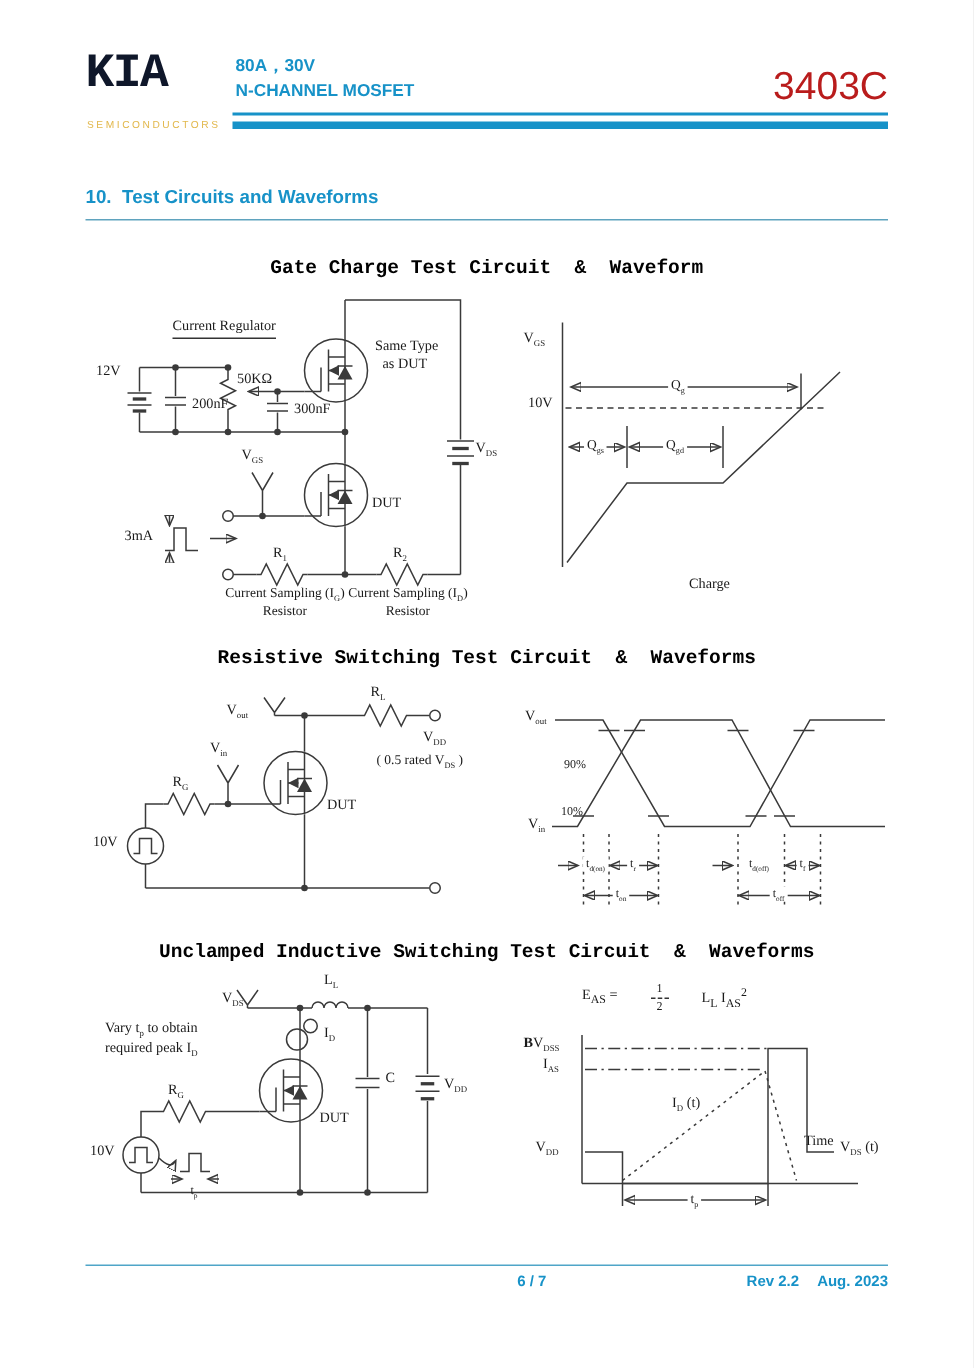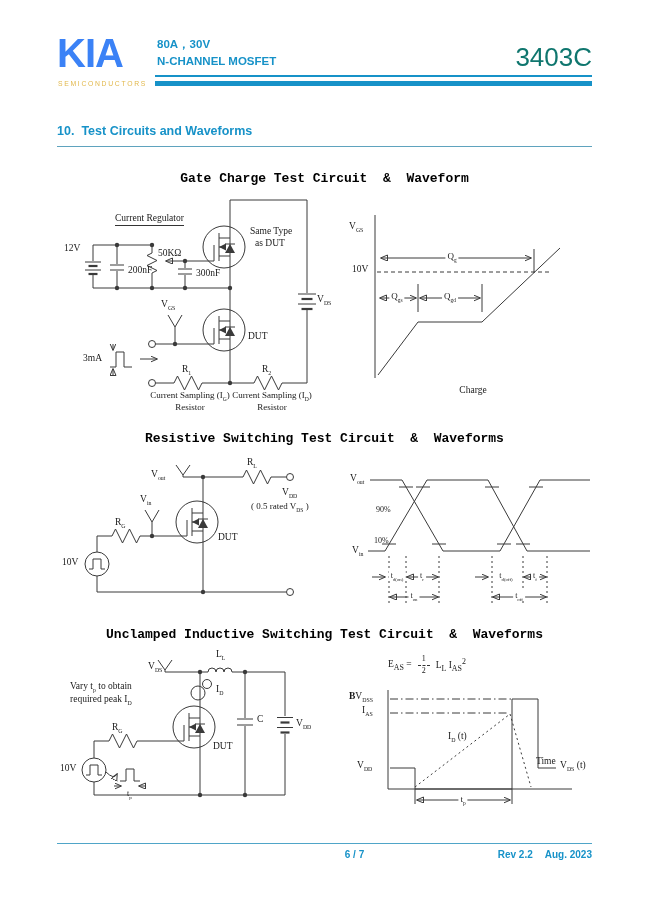--- a/index.html
+++ b/index.html
@@ -1,47 +1,47 @@
 <!DOCTYPE html>
 <html><head>
 <meta charset="utf-8">
 <style>
   html,body{margin:0;padding:0;background:#e8e8e8;}
   .page{position:relative;width:649px;height:912px;background:#fff;overflow:hidden;
         font-family:"Liberation Serif",serif;color:#1a1a1a;}
   
-  .logo-kia{position:absolute;left:57px;top:32px;font-family:Liberation Sans, sans-serif;
-            font-weight:bold;font-size:40px;line-height:1.05;color:#3b82f6;letter-spacing:-1px;}
+  .logo-kia{position:absolute;left:57px;top:32px;font-family:Liberation Mono, monospace;
+            font-weight:bold;font-size:32px;line-height:1.05;color:#0f172a;letter-spacing:-1px;}
   .logo-sub{position:absolute;left:58px;top:80px;font-family:"Liberation Sans",sans-serif;
             font-size:6.8px;letter-spacing:1.7px;color:#E2B84C;}
   .spec{position:absolute;left:157px;top:36px;font-family:"Liberation Sans",sans-serif;
         font-weight:bold;font-size:11.5px;line-height:1.45;color:#1792C8;}
   .part{position:absolute;right:57px;top:42px;font-family:"Liberation Sans",sans-serif;
-        font-size:26px;color:#0f766e;}
+        font-size:26px;color:#b91c1c;}
   .rule{position:absolute;background:#1792C8;}
   
   .section{position:absolute;left:57px;top:124px;font-family:"Liberation Sans",sans-serif;
            font-weight:bold;font-size:12.5px;color:#1792C8;display:flex;gap:7px;}
   .section-rule{position:absolute;left:57px;top:146px;width:535px;height:1px;background:#5FA3BE;}
   
   .figtitle{position:absolute;left:0;width:649px;text-align:center;white-space:pre;
             font-family:Liberation Mono, monospace;font-weight:bold;font-size:13px;color:#000;}
   
   .lb{position:absolute;font-size:9.5px;white-space:pre;line-height:1.15;}
   .lb sub{font-size:0.62em;line-height:0;}
   .lb b{font-weight:bold;}
   .ul{border-bottom:1px solid #333;padding-bottom:1px;}
   .s8{font-size:8px;}
   .s9{font-size:9px;}
   .ctr{text-align:center;}
   .tag{position:absolute;background:#fff;padding:0 2px;font-size:8px;white-space:nowrap;
        transform:translateX(-50%);line-height:1.3;}
   .tag sub{font-size:0.6em;line-height:0;}
   
-  .formula{position:absolute;left:388px;top:655px;display:flex;align-items:center;gap:6px;font-size:9.5px;}
+  .formula{position:absolute;left:388px;top:655px;display:flex;align-items:center;gap:22px;font-size:9.5px;}
   .frac{display:flex;flex-direction:column;align-items:center;font-size:8px;line-height:1.1;}
   .frac .bar{width:12px;border-top:1px dashed #333;margin:1px 0;}
   
   svg.art{position:absolute;left:0;top:0;}
   svg.art path,svg.art line,svg.art circle,svg.art polyline{stroke:#3a3a3a;stroke-width:1;fill:none;}
   svg.art .thick{stroke-width:2.2;}
   svg.art .dot{fill:#3a3a3a;stroke:none;}
   svg.art .fillb{fill:#3a3a3a;stroke:none;}
   svg.art .term{fill:#fff;}
   svg.art .dash{stroke-dasharray:4,3;}

